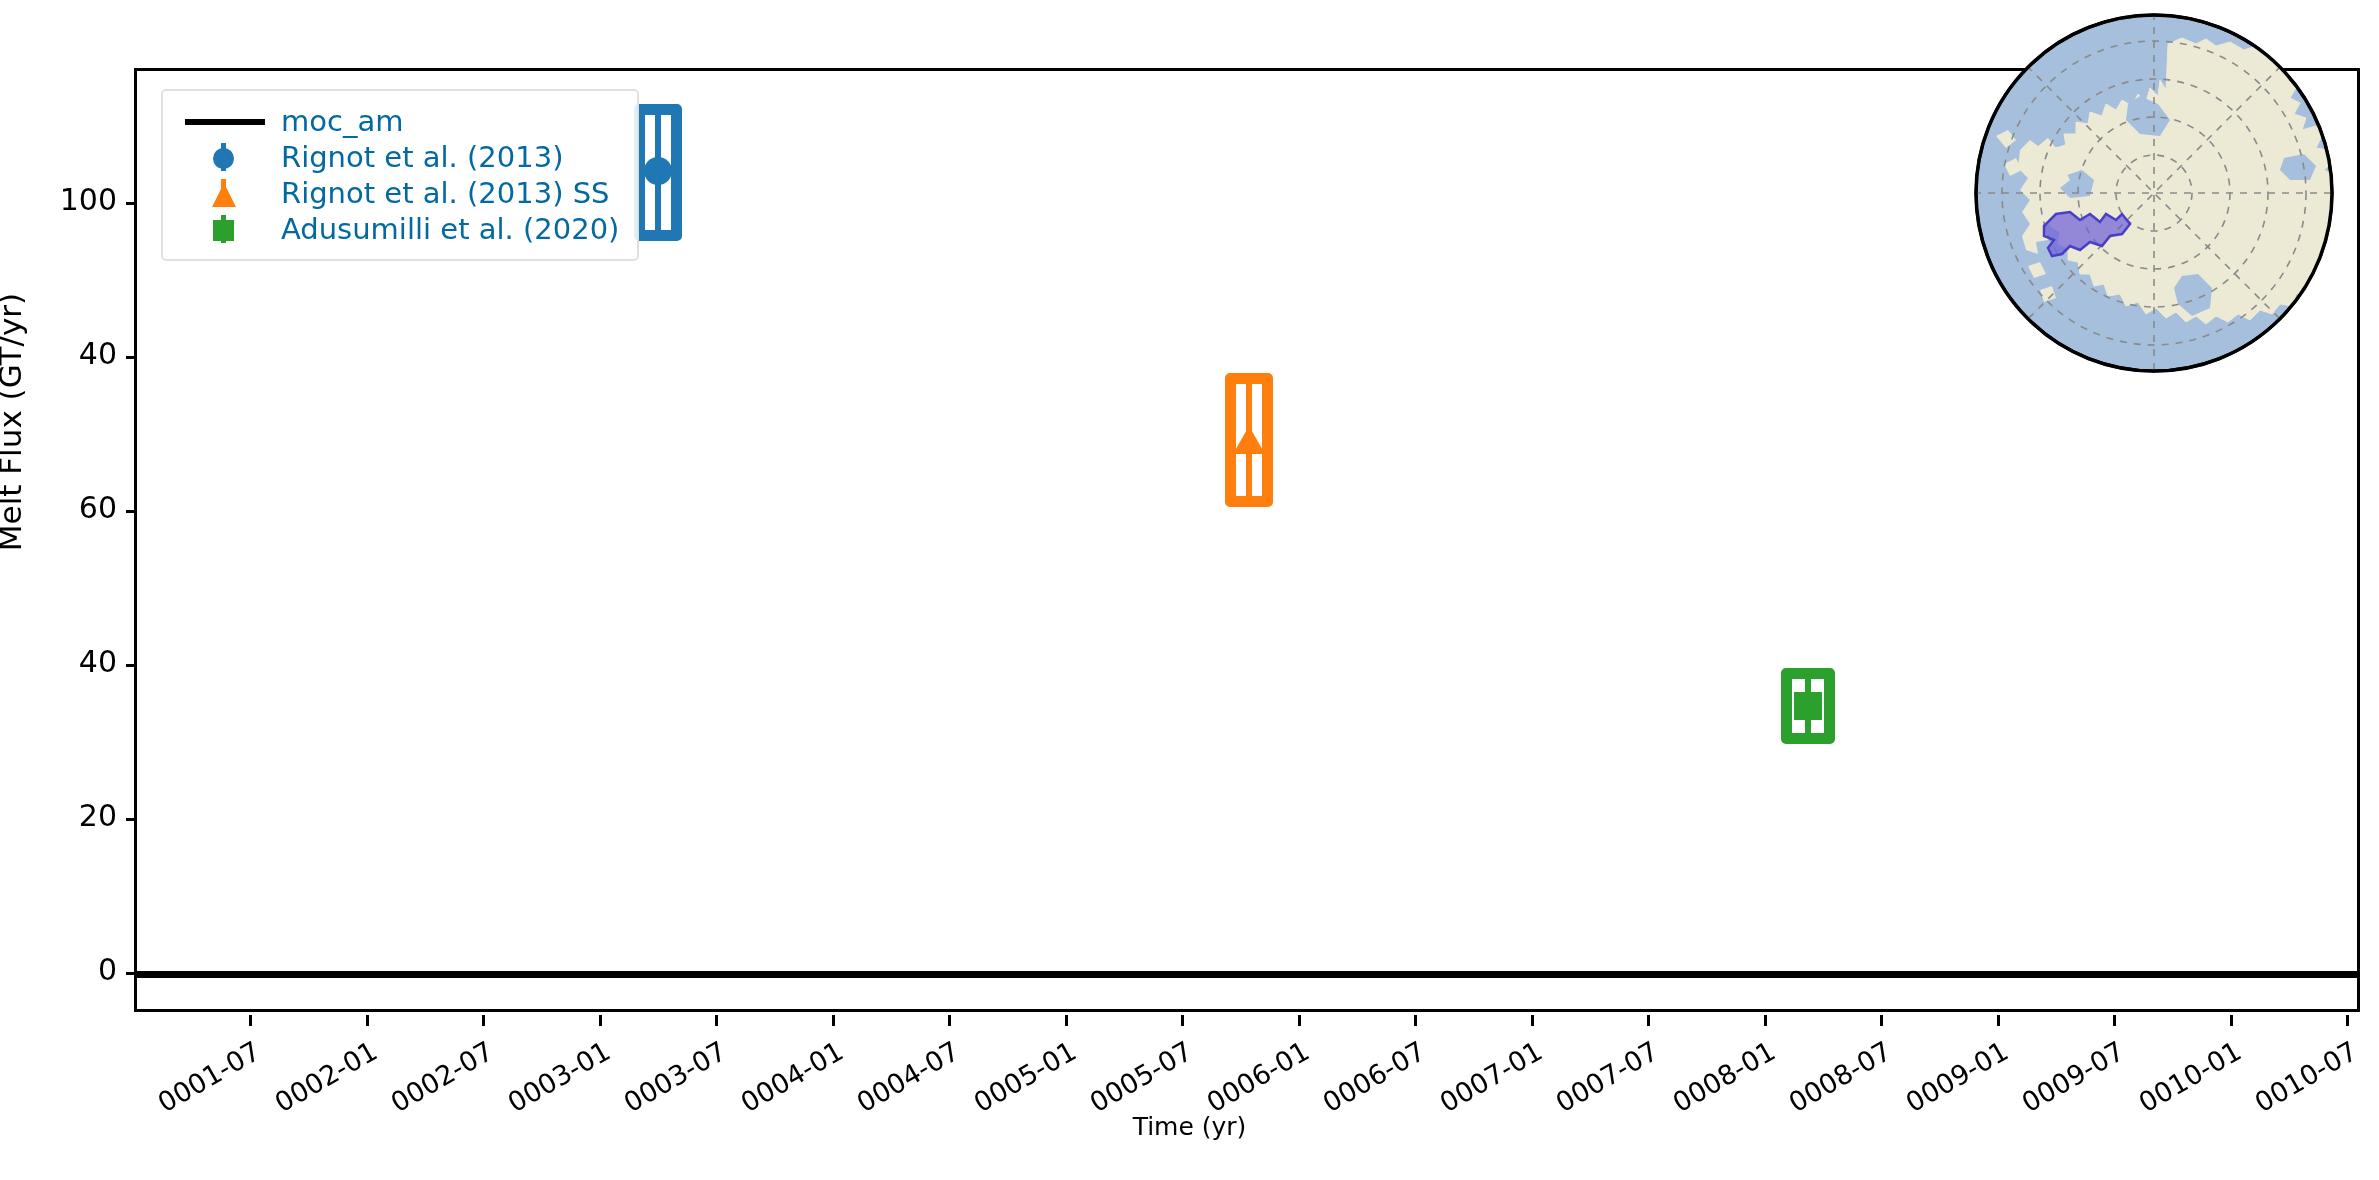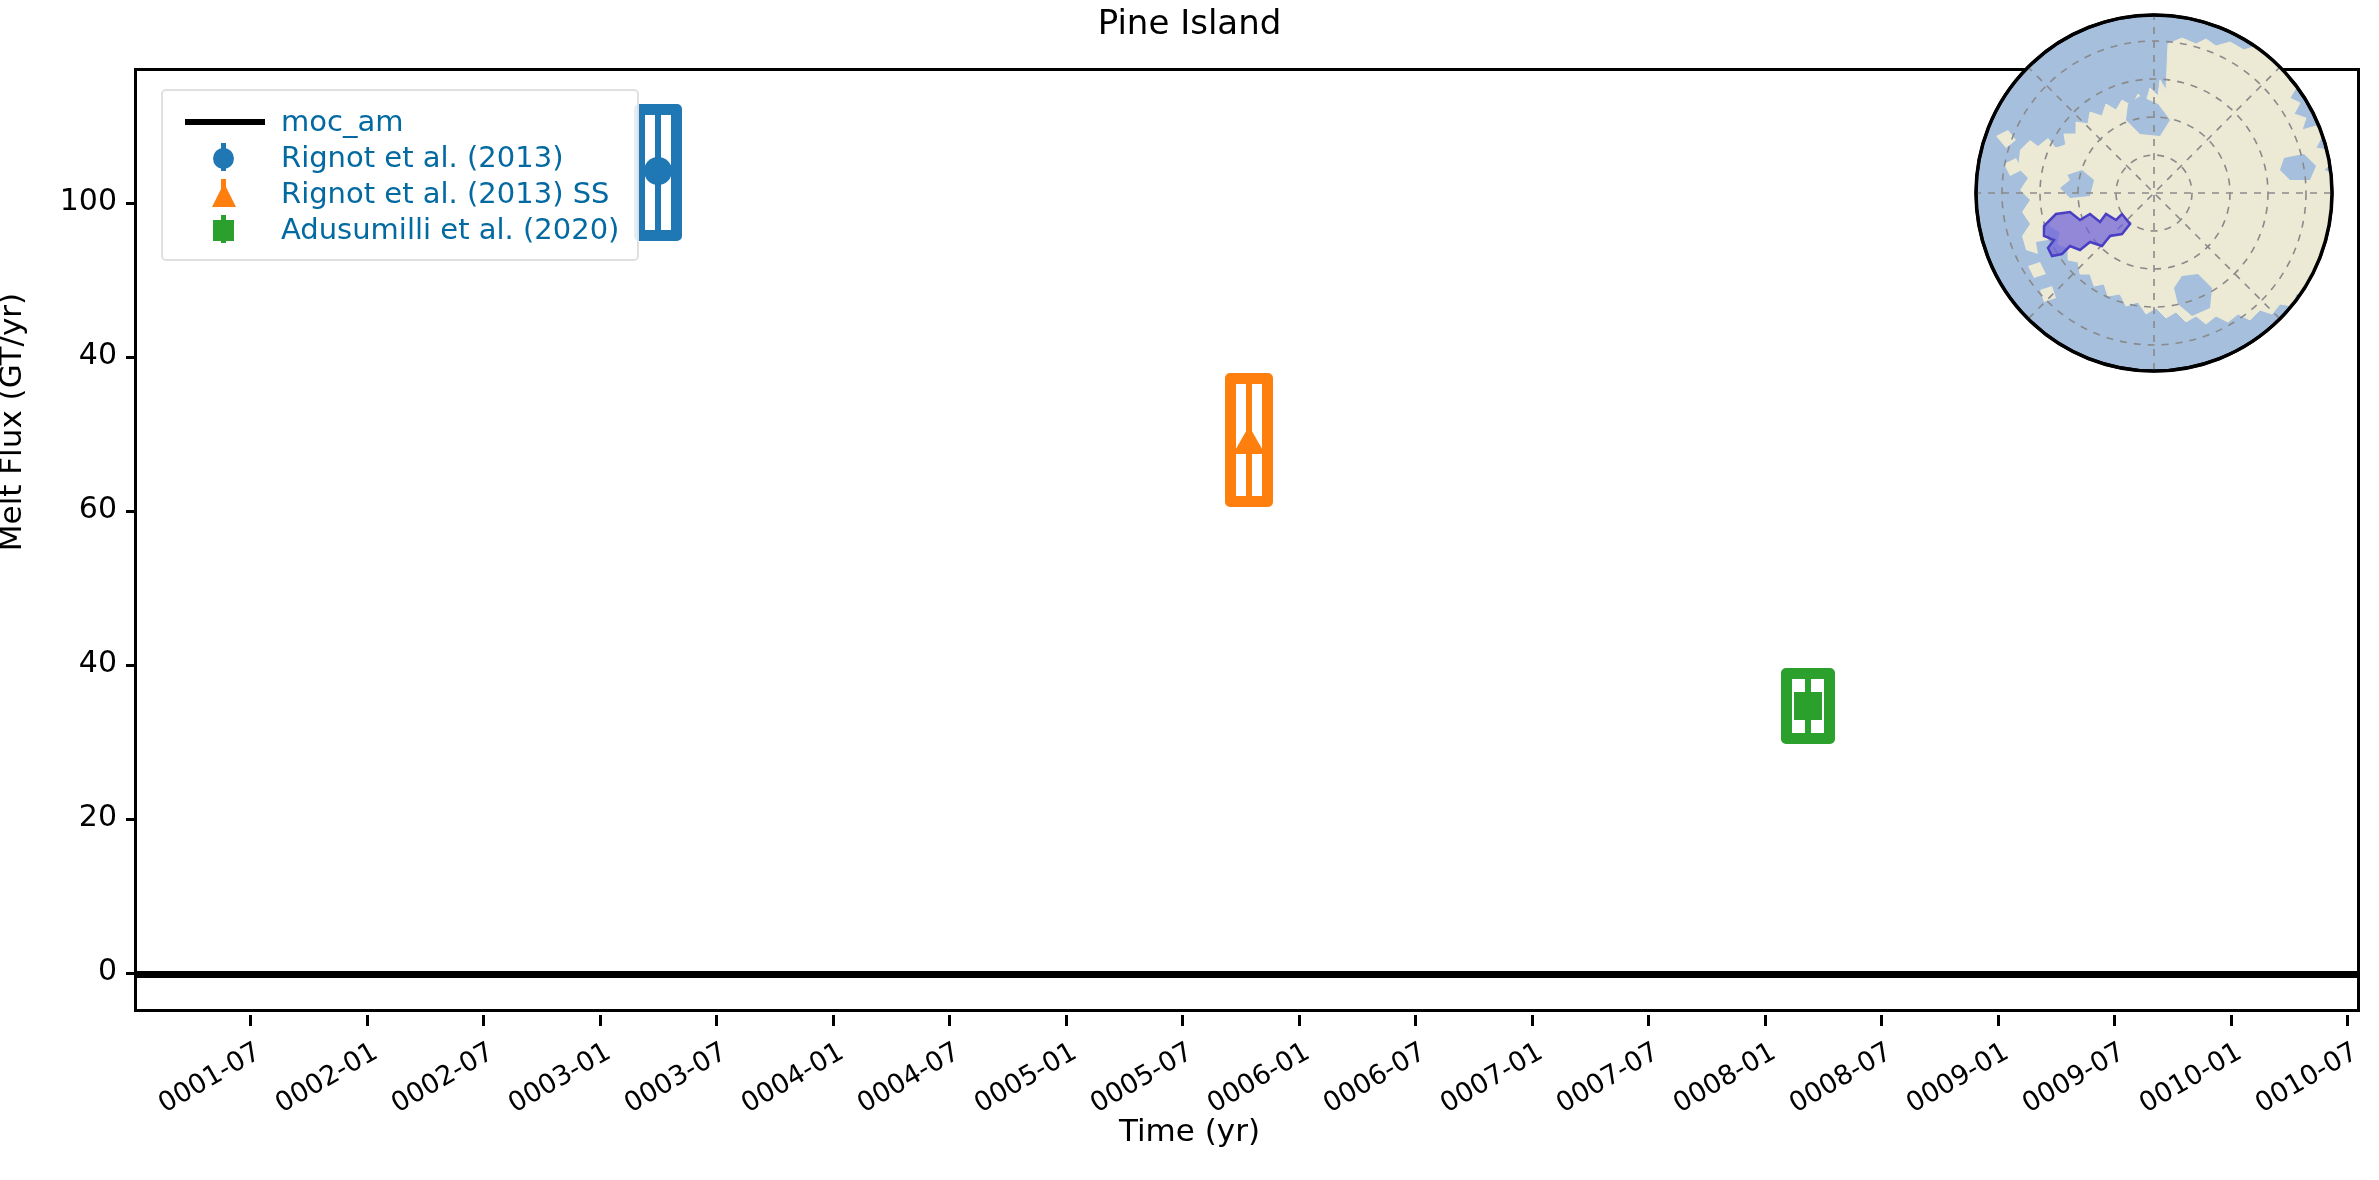--- a/index.html
+++ b/index.html
@@ -25,21 +25,21 @@
     position:absolute;left:-462px;top:404px;width:944px;
     transform:rotate(-90deg);transform-origin:center center;
     text-align:center;font-size:31px;
   }
   .ytick{position:absolute;left:0;height:0;}
   .ytick .tmark{position:absolute;left:-11px;top:-2px;width:11px;height:3px;background:#000;}
   .ytick .tlabel{position:absolute;right:20px;top:-22px;font-size:30px;white-space:nowrap;}
 
   
   #x-axis-label{
-    position:absolute;left:0;top:1112px;width:2379px;text-align:center;font-size:31px;
+    position:absolute;left:0;top:1112px;width:2379px;text-align:center;font-size:25px;
   }
   .xtick{position:absolute;top:0;width:0;}
   .xtick .tmark{position:absolute;top:0px;left:-1px;width:3px;height:11px;background:#000;}
   .xtick .tlabel{
     position:absolute;top:20px;left:0;font-size:27px;white-space:nowrap;
     transform:rotate(-30deg);transform-origin:right top;
     text-align:right;width:200px;margin-left:-200px;
   }
 
   
@@ -70,21 +70,20 @@
 
   
   #inset-map{position:absolute;left:1944px;top:8px;width:420px;height:420px;}
   #inset-map svg{display:block;}
 </style>
 </head>
 <body>
 
 <div class="figure">
 
-  <div id="chart-title">Pine Island</div>
 
   <div id="plot-area">
 
     <div id="moc-am-line" style="top:900px;"></div>
 
     <div class="ytick" style="top:133px;">
       <span class="tmark"></span>
       <span class="tlabel">100</span>
     </div>
     <div class="ytick" style="top:287px;">

